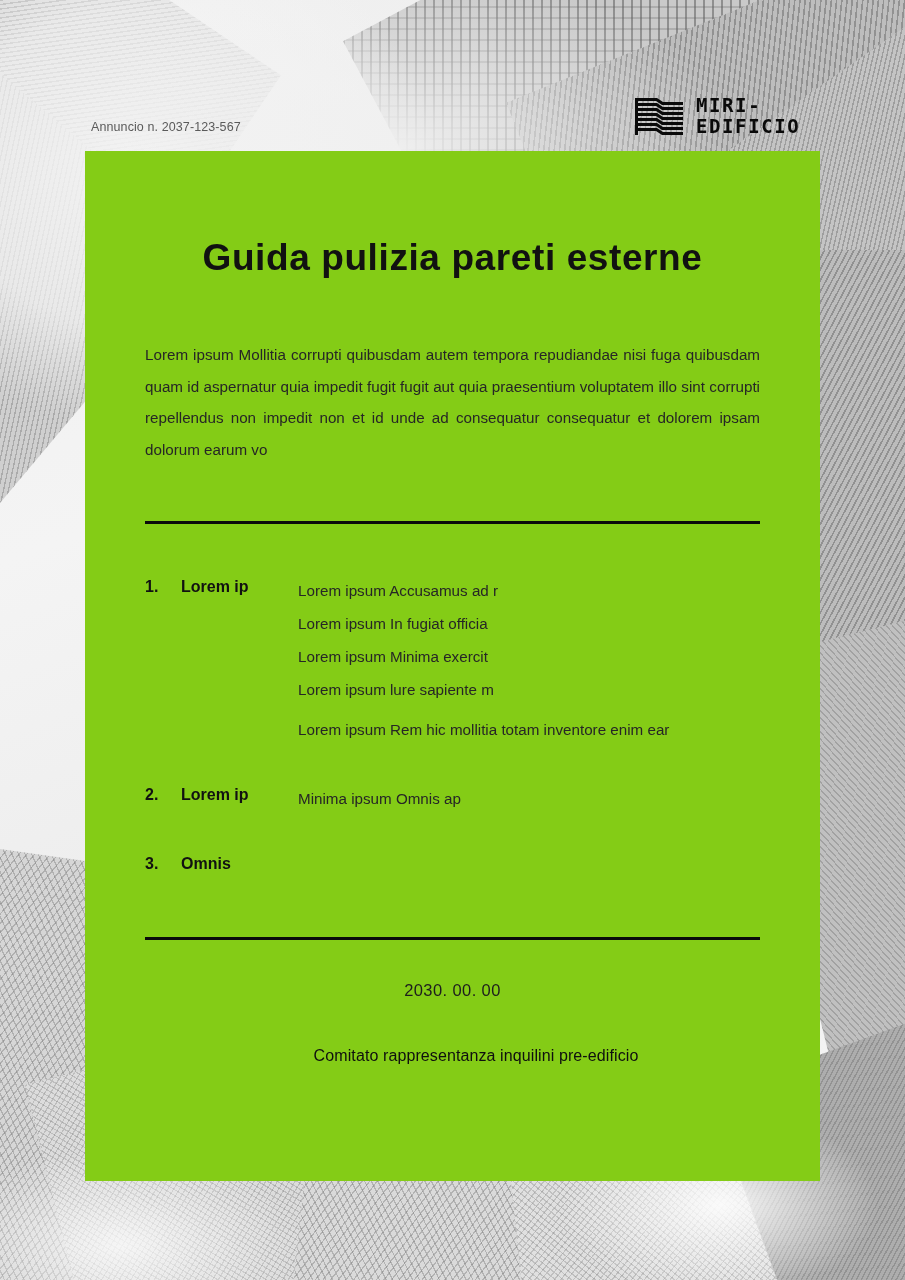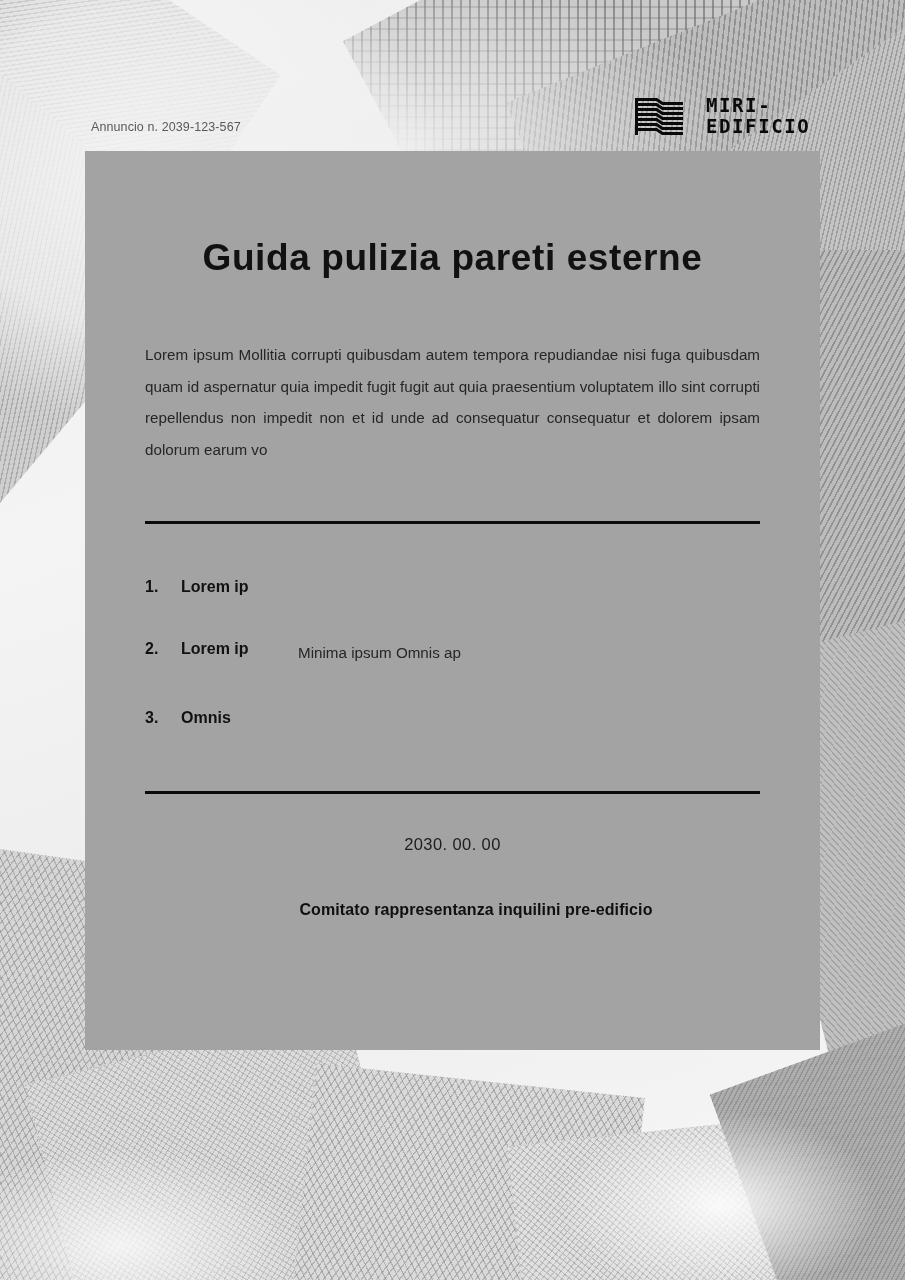--- a/index.html
+++ b/index.html
@@ -154,39 +154,39 @@
     position:absolute; top:0; left:0; width:905px; height:151px;
     z-index:5;
   }
   #announcement-no {
     position:absolute; left:91px; top:120px;
     font-size:12.5px; color:#5a5a5a; letter-spacing:.1px;
     white-space:nowrap;
   }
   #brand-logo {
     position:absolute; left:633px; top:92px;
-    display:flex; align-items:center; gap:21px;
+    display:flex; align-items:center; gap:11px;
   }
   #logo-mark { width:52px; height:48px; display:block; }
   #brand-wordmark {
     font-family:"DejaVu Sans Mono", monospace;
     font-weight:bold;
     font-size:19px;
     line-height:21px;
     letter-spacing:1.6px;
     color:#0a0a0a;
     white-space:pre;
   }
 
   
   #doc-card {
     position:absolute;
     left:85px; top:151px;
-    width:735px; height:899px;
-    background:#a3a3a3;
+    width:735px; height:1030px;
+    background:#84cc16;
     z-index:6;
   }
 
   #doc-title {
     margin-top:86px;
     text-align:center;
     font-size:37px;
     font-weight:bold;
     letter-spacing:.6px;
     color:#111111;
@@ -240,21 +240,21 @@
   }
   .clause-line.spaced { margin-top:7px; }
 
   
   #doc-footer { margin-top:41px; text-align:center; }
   #doc-date {
     font-size:16.5px; color:#1d1d1d; letter-spacing:.4px;
   }
   #doc-signature {
     margin-top:47px;
-    font-size:16px; font-weight:bold; color:#0f0f0f;
+    font-size:16px; font-weight:normal; color:#0f0f0f;
     letter-spacing:.1px;
     padding-left:47px;
   }
 </style>
 </head>
 <body>
 
 <div id="bg-photo">
   <div class="bg-base"></div>
 
@@ -275,21 +275,21 @@
   <div class="bgshape tower-br stripes-b"></div>
 
   <div class="bgshape haze-left"></div>
   <div class="bgshape haze-center"></div>
   <div class="bgshape haze-bottom"></div>
   <div class="bgshape haze-bl"></div>
 </div>
 
 <div id="header-row">
 
-  <div id="announcement-no">Annuncio n. 2039-123-567</div>
+  <div id="announcement-no">Annuncio n. 2037-123-567</div>
 
   <div id="brand-logo">
     <svg id="logo-mark" viewBox="0 0 52 48">
       <g fill="#0a0a0a">
         <path d="M2 6 L24 6 L30 10 L50 10 L50 13 L29 13 L23 9 L2 9 Z"></path>
         <path d="M2 11 L24 11 L30 15 L50 15 L50 18 L29 18 L23 14 L2 14 Z"></path>
         <path d="M2 16 L24 16 L30 20 L50 20 L50 23 L29 23 L23 19 L2 19 Z"></path>
         <path d="M2 21 L24 21 L30 25 L50 25 L50 28 L29 28 L23 24 L2 24 Z"></path>
         <path d="M2 26 L24 26 L30 30 L50 30 L50 33 L29 33 L23 29 L2 29 Z"></path>
         <path d="M2 31 L24 31 L30 35 L50 35 L50 38 L29 38 L23 34 L2 34 Z"></path>
@@ -306,20 +306,27 @@
   <h1 id="doc-title">Guida pulizia pareti esterne</h1>
 
   <p id="intro-paragraph">Lorem ipsum Mollitia corrupti quibusdam autem tempora repudiandae nisi fuga quibusdam quam id aspernatur quia impedit fugit fugit aut quia praesentium voluptatem illo sint corrupti repellendus non impedit non et id unde ad consequatur consequatur et dolorem ipsam dolorum earum vo</p>
 
   <hr class="rule" id="rule-top">
 
   <ol id="clause-list">
       <li class="clause-row">
         <div class="clause-num">1.</div>
         <div class="clause-label">Lorem ip</div>
+        <div class="clause-lines">
+          <div class="clause-line">Lorem ipsum Accusamus ad r</div>
+          <div class="clause-line">Lorem ipsum In fugiat officia</div>
+          <div class="clause-line">Lorem ipsum Minima exercit</div>
+          <div class="clause-line">Lorem ipsum lure sapiente m</div>
+          <div class="clause-line spaced">Lorem ipsum Rem hic mollitia totam inventore enim ear</div>
+        </div>
       </li>
       <li class="clause-row">
         <div class="clause-num">2.</div>
         <div class="clause-label">Lorem ip</div>
         <div class="clause-lines">
           <div class="clause-line">Minima ipsum Omnis ap</div>
         </div>
       </li>
       <li class="clause-row">
         <div class="clause-num">3.</div>

